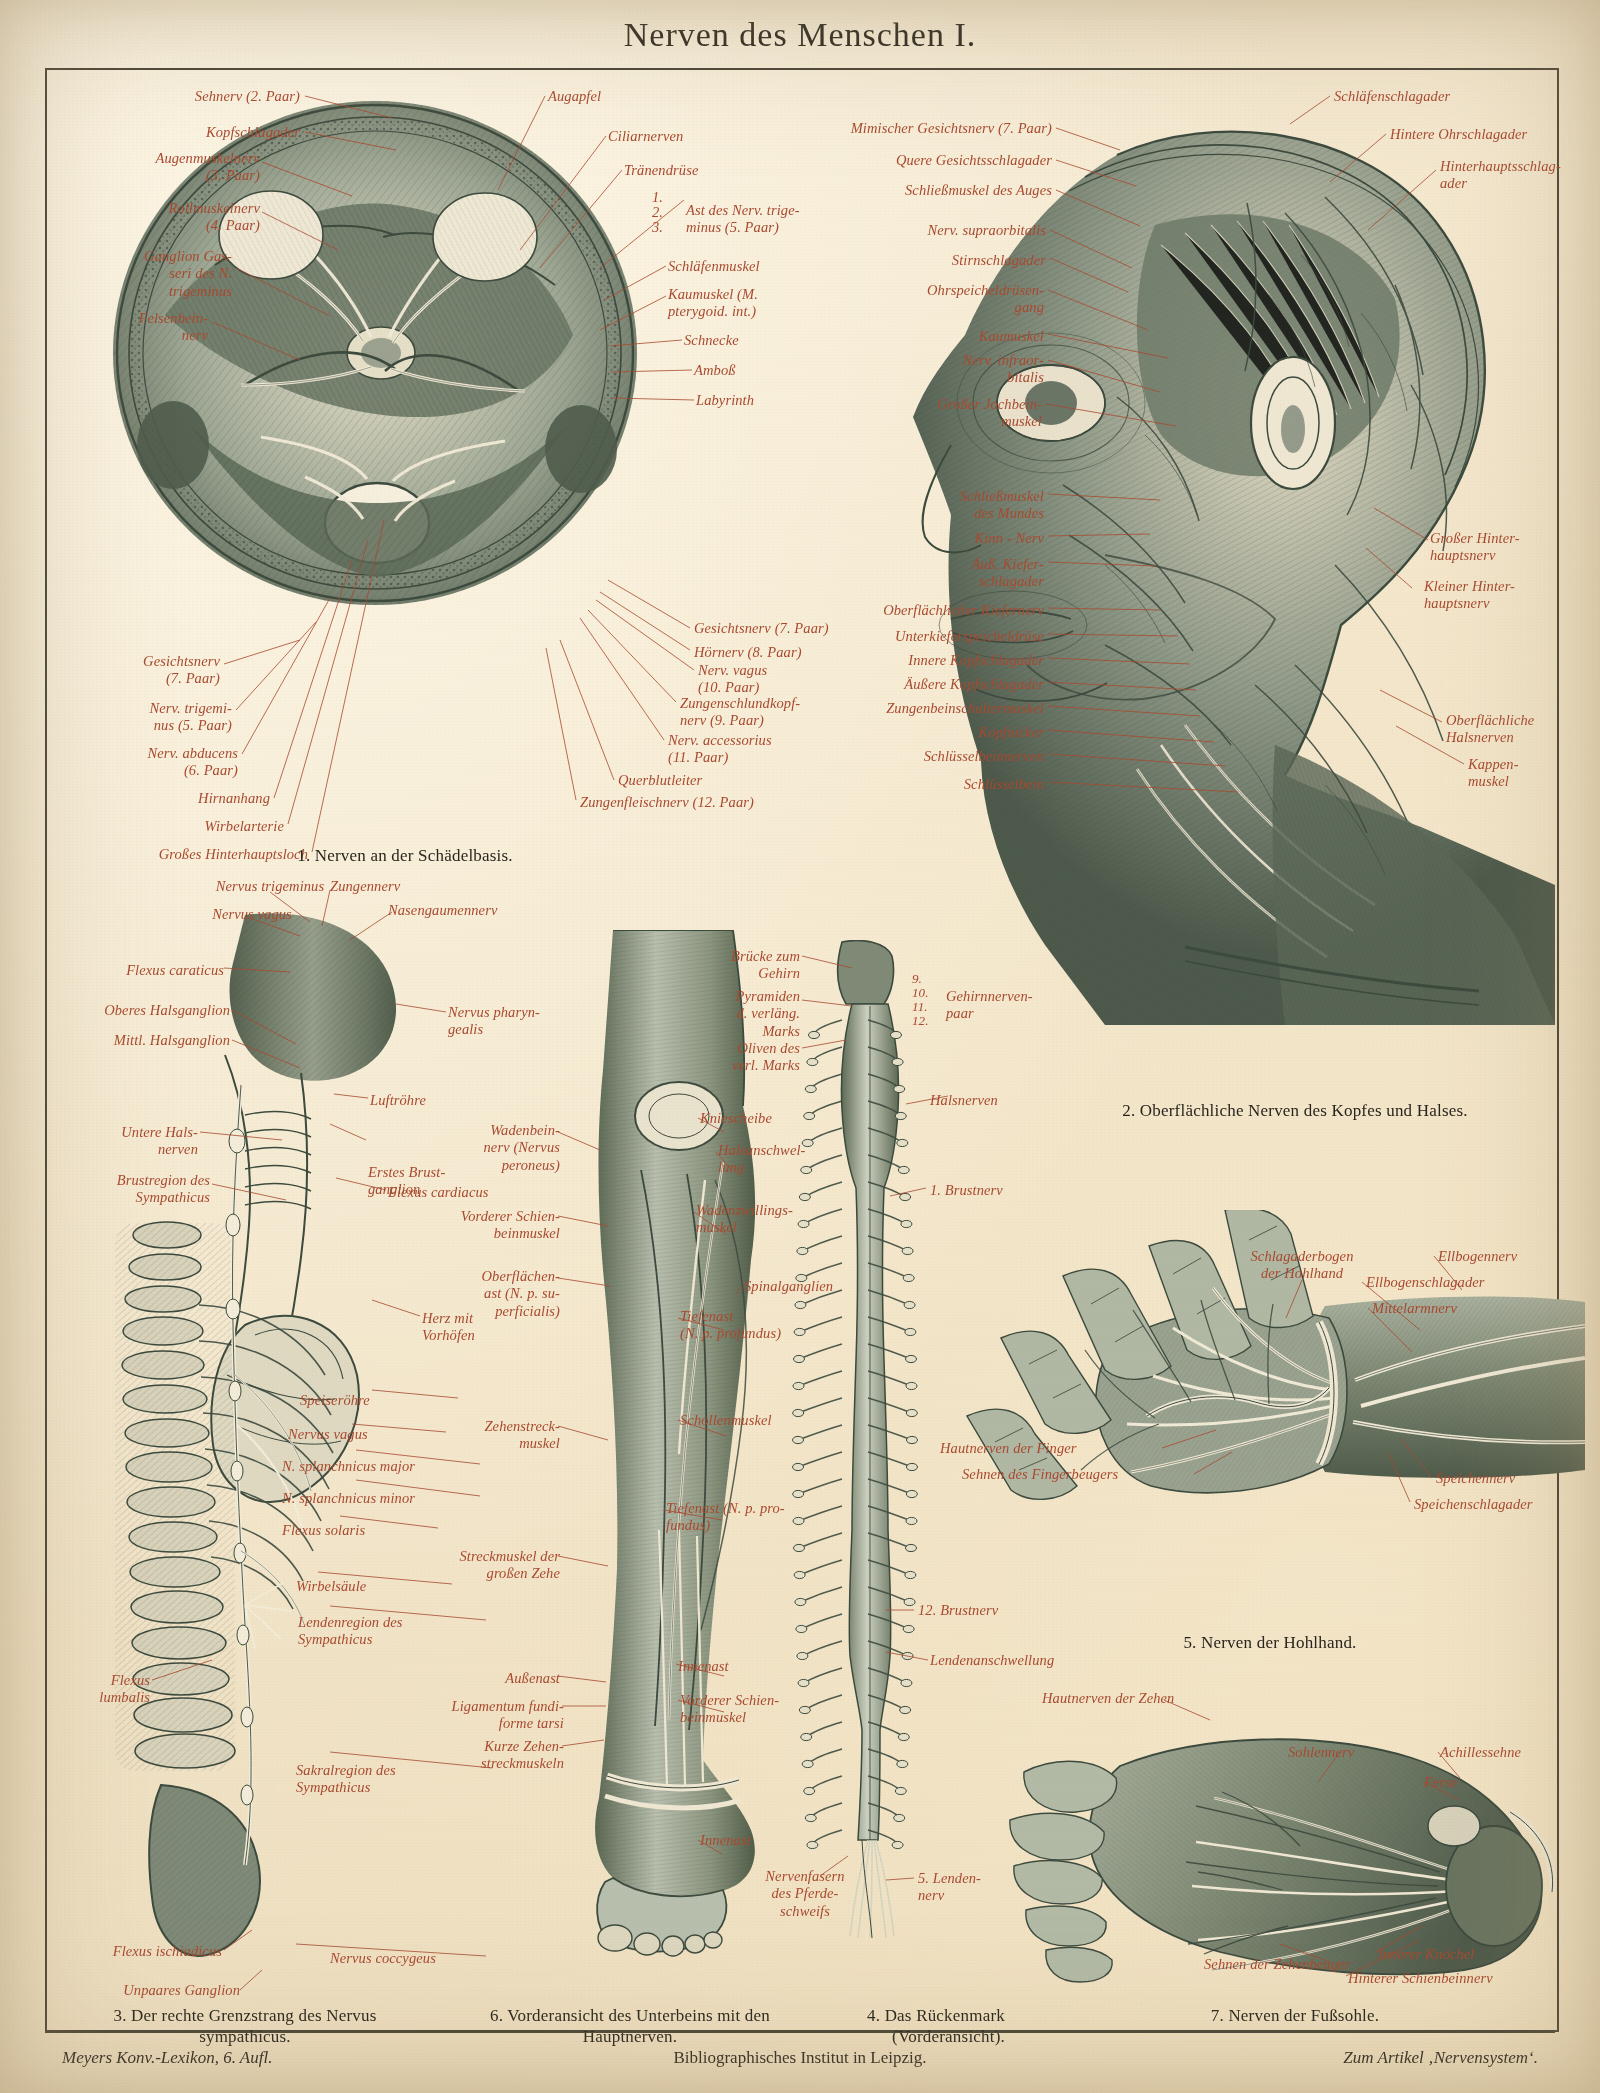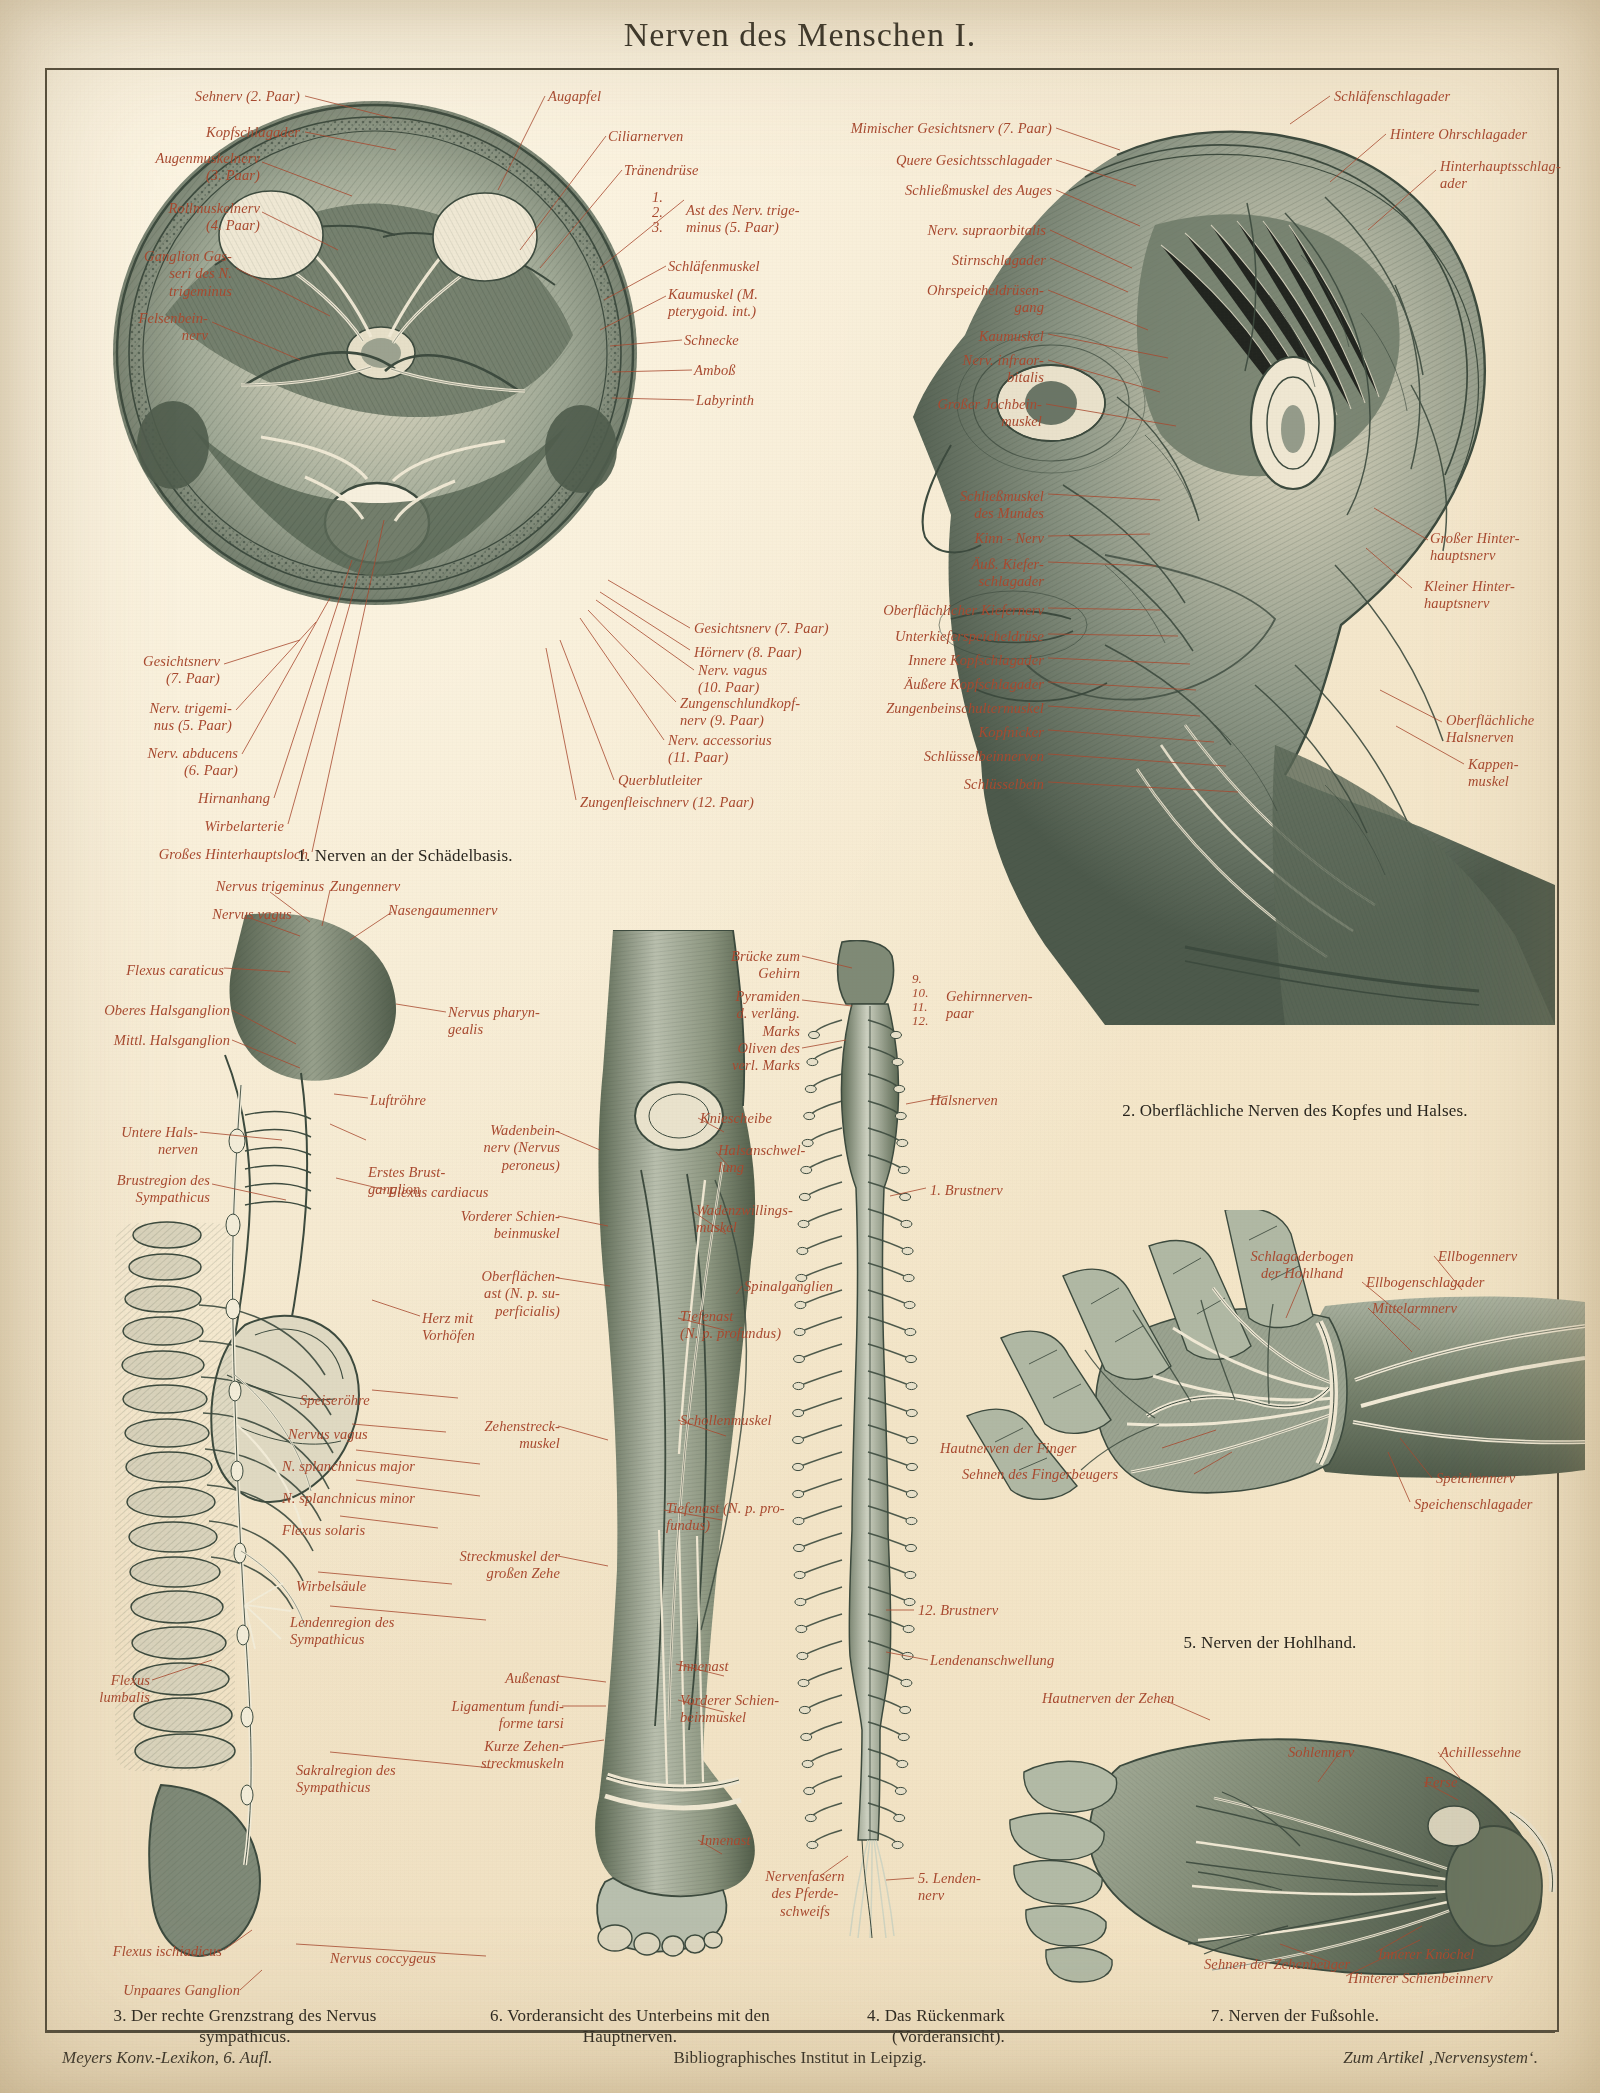--- a/index.html
+++ b/index.html
@@ -519,21 +519,21 @@
 ganglion</div>
   <div class="lbl l" style="left:388px; top:1184px; width:180px;">Flexus cardiacus</div>
   <div class="lbl l" style="left:422px; top:1310px; width:150px;">Herz mit
 Vorhöfen</div>
   <div class="lbl l" style="left:300px; top:1392px; width:160px;">Speiseröhre</div>
   <div class="lbl l" style="left:288px; top:1426px; width:160px;">Nervus vagus</div>
   <div class="lbl l" style="left:282px; top:1458px; width:220px;">N. splanchnicus major</div>
   <div class="lbl l" style="left:282px; top:1490px; width:220px;">N. splanchnicus minor</div>
   <div class="lbl l" style="left:282px; top:1522px; width:180px;">Flexus solaris</div>
   <div class="lbl l" style="left:296px; top:1578px; width:160px;">Wirbelsäule</div>
-  <div class="lbl l" style="left:290px; top:1614px; width:190px;">Lendenregion des
+  <div class="lbl l" style="left:298px; top:1614px; width:190px;">Lendenregion des
 Sympathicus</div>
   <div class="lbl l" style="left:296px; top:1762px; width:190px;">Sakralregion des
 Sympathicus</div>
   <div class="lbl l" style="left:330px; top:1950px; width:180px;">Nervus coccygeus</div>
 
   <div class="fig-caption" style="left:80px; top:2005px; width:330px;">3. Der rechte Grenzstrang des Nervus
 sympathicus.</div>
 
   <div class="art" style="left:555px; top:930px; width:230px; height:1030px;">
     <svg width="230" height="1030" viewBox="0 0 230 1030">

